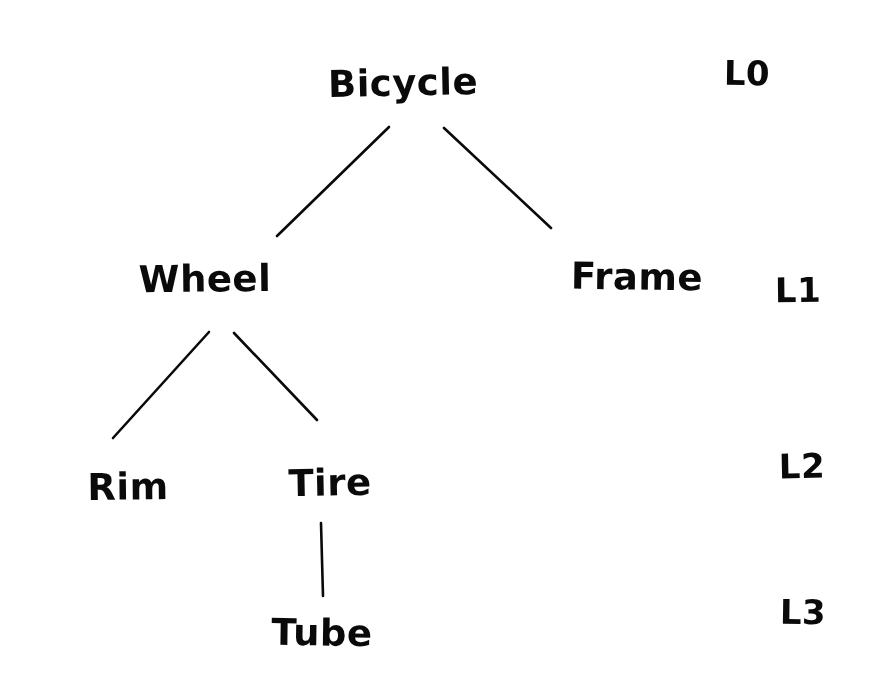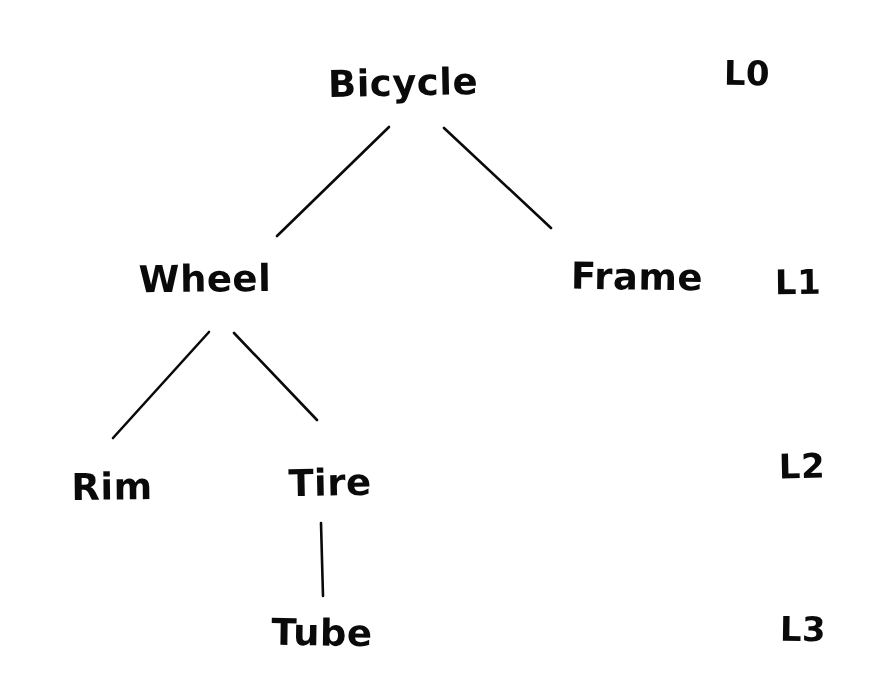--- a/index.html
+++ b/index.html
@@ -58,27 +58,27 @@
     <line x1="234" y1="333" x2="317" y2="420"></line>
     <line x1="321" y1="523" x2="323" y2="596"></line>
   </svg>
 
   <div class="node tilt-a" style="left:403px; top:83px;">Bicycle</div>
 
   <div class="node tilt-c" style="left:205px; top:279px;">Wheel</div>
 
   <div class="node tilt-b" style="left:637px; top:277px;">Frame</div>
 
-  <div class="node tilt-c" style="left:112px; top:487px;">Rim</div>
+  <div class="node tilt-c" style="left:128px; top:487px;">Rim</div>
 
   <div class="node tilt-a" style="left:330px; top:483px;">Tire</div>
 
   <div class="node tilt-b" style="left:322px; top:633px;">Tube</div>
 
   <div class="level-label tilt-b" style="left:747px; top:73px;">L0</div>
 
-  <div class="level-label tilt-c" style="left:798px; top:282px;">L1</div>
+  <div class="level-label tilt-c" style="left:798px; top:290px;">L1</div>
 
   <div class="level-label tilt-a" style="left:802px; top:466px;">L2</div>
 
-  <div class="level-label tilt-b" style="left:803px; top:629px;">L3</div>
+  <div class="level-label tilt-b" style="left:803px; top:612px;">L3</div>
 
 </div>
 
 </body></html>

